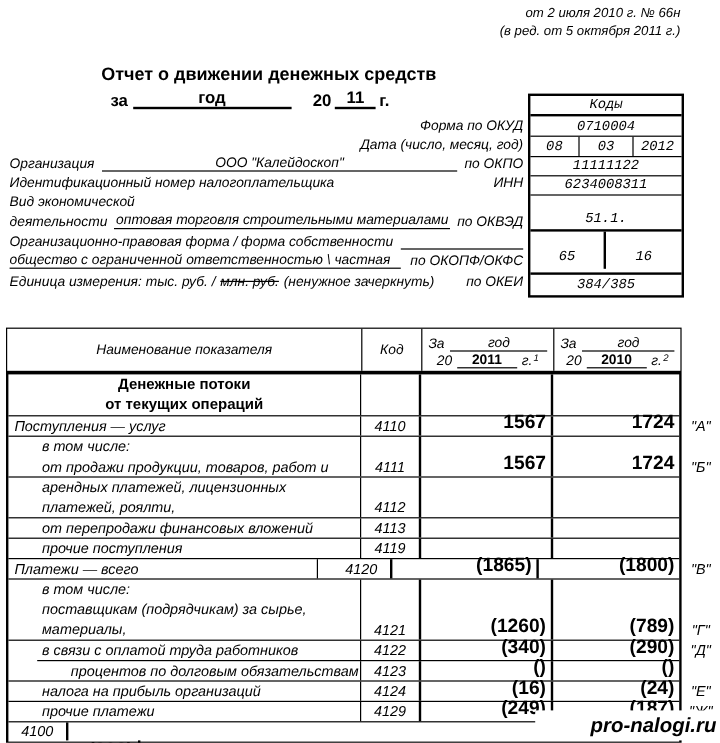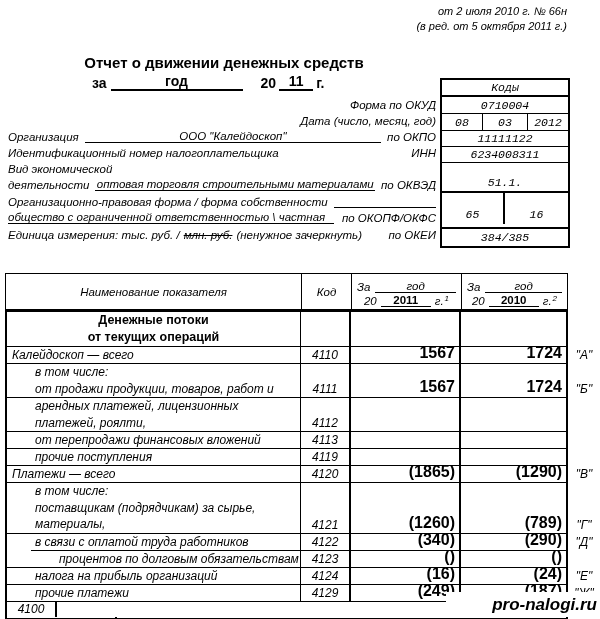--- a/index.html
+++ b/index.html
@@ -194,21 +194,21 @@
       <div class="tc name section">
         <div>Денежные потоки</div>
         <div>от текущих операций</div>
       </div>
       <div class="tc code"></div>
       <div class="tc val v1"></div>
       <div class="tc val v2"></div>
     </div>
     <div class="trow" style="height: 17px;">
       <div class="tc name">
-        <div>Калейдоскоп — всего</div>
+        <div>Поступления — услуг</div>
       </div>
       <div class="tc code">4110</div>
       <div class="tc val v1">1567</div>
       <div class="tc val v2">1724</div>
       <span class="letter">"А"</span>
     </div>
     <div class="trow" style="height: 34px;">
       <div class="tc name indent">
         <div>в том числе:</div>
         <div>от продажи продукции, товаров, работ и услуг</div>
@@ -235,27 +235,27 @@
       <div class="tc val v2"></div>
     </div>
     <div class="trow" style="height: 17px;">
       <div class="tc name indent">
         <div>прочие поступления</div>
       </div>
       <div class="tc code">4119</div>
       <div class="tc val v1"></div>
       <div class="tc val v2"></div>
     </div>
-    <div class="trow" style="height: 17px;">
+    <div class="trow" style="height: 17px; gap: 12px;">
       <div class="tc name">
         <div>Платежи — всего</div>
       </div>
       <div class="tc code">4120</div>
       <div class="tc val v1">(1865)</div>
-      <div class="tc val v2">(1290)</div>
+      <div class="tc val v2">(1800)</div>
       <span class="letter">"В"</span>
     </div>
     <div class="trow" style="height: 51px;">
       <div class="tc name indent">
         <div>в том числе:</div>
         <div>поставщикам (подрядчикам) за сырье, материалы,</div>
         <div>работы, услуги</div>
       </div>
       <div class="tc code">4121</div>
       <div class="tc val v1">(1260)</div>

